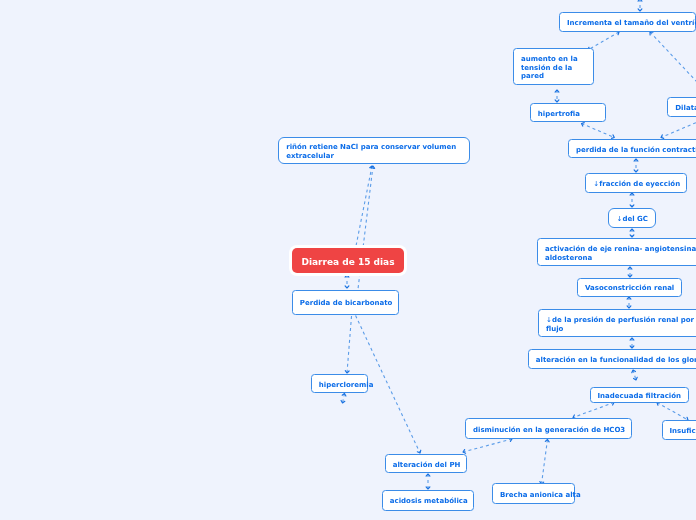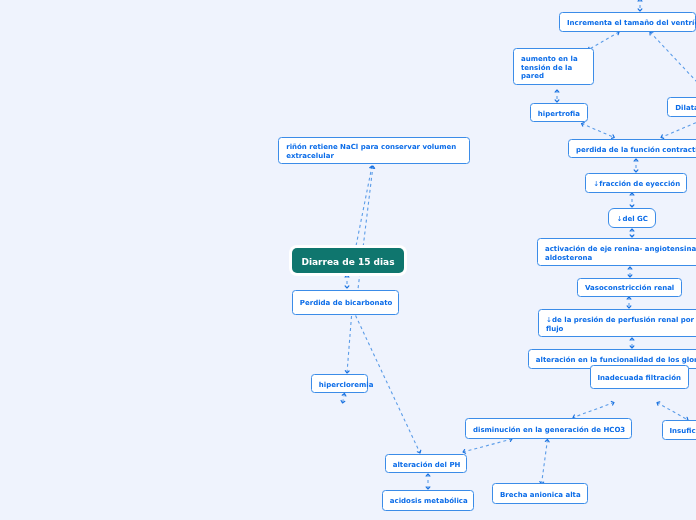--- a/index.html
+++ b/index.html
@@ -9,21 +9,21 @@
   #canvas{position:relative;width:696px;height:520px;overflow:hidden;transform:translateZ(0);}
   svg#links{position:absolute;left:0;top:0;width:696px;height:520px;}
   .node{position:absolute;box-sizing:border-box;
         border:1.2px solid #3b8ce8;border-radius:3.5px;background:#ffffff;
         color:#0b6ce8;font-weight:bold;font-size:7px;line-height:8.7px;
         padding:0 7px;white-space:pre;letter-spacing:0;
         display:flex;align-items:center;}
   .node > span{display:block;width:100%;position:relative;top:1.5px;}
   .dn{font-style:normal;display:inline-block;width:3.6px;overflow:visible;
       text-align:left;font-weight:400;}
-  .node.root{background:#0f766e;color:#ffffff;border:0;font-size:9px;
+  .node.root{background:#ef4444;color:#ffffff;border:0;font-size:9px;
              line-height:11px;padding:0;border-radius:5px;
              box-shadow:0 0 0 3px #ffffff;display:flex;align-items:center;
              justify-content:flex-end;text-align:center;}
 </style>
 </head>
 <body>
 
 <div id="canvas">
   <svg id="links" viewBox="0 0 696 520" xmlns="http://www.w3.org/2000/svg">
       <path d="M 640 -1 L 640 11" fill="none" stroke="#5b9ce8" stroke-width="1.1" stroke-dasharray="3 3"></path>
@@ -94,35 +94,35 @@
       <path d="M 341.08 400.47 L 342.50 403.00 L 344.82 401.26" fill="none" stroke="#1a72e0" stroke-width="1.15" stroke-linecap="round" stroke-linejoin="round"></path>
       <path d="M 345.92 396.03 L 344.50 393.50 L 342.18 395.24" fill="none" stroke="#1a72e0" stroke-width="1.15" stroke-linecap="round" stroke-linejoin="round"></path>
       <path d="M 428 474 L 428 489" fill="none" stroke="#5b9ce8" stroke-width="1.1" stroke-dasharray="3 3"></path>
       <path d="M 426.09 486.82 L 428.00 489.00 L 429.91 486.82" fill="none" stroke="#1a72e0" stroke-width="1.15" stroke-linecap="round" stroke-linejoin="round"></path>
       <path d="M 429.91 476.18 L 428.00 474.00 L 426.09 476.18" fill="none" stroke="#1a72e0" stroke-width="1.15" stroke-linecap="round" stroke-linejoin="round"></path>
     </svg>
 <div class="node" style="left: 559px; top: 12.3px; width: 137px; height: 19.5px;"><span>Incrementa el tamaño del ventrículo</span></div>
     <div class="node" style="left: 513px; top: 48px; width: 81px; height: 37px;"><span>aumento en la
 tensión de la
 pared</span></div>
-    <div class="node" style="left: 529.8px; top: 102.6px; width: 58px; height: 19.6px;"><span>hipertrofia</span></div>
+    <div class="node" style="left: 529.8px; top: 102.6px; width: 76px; height: 19.6px;"><span>hipertrofia</span></div>
     <div class="node" style="left: 667.3px; top: 97.3px; width: 60px; height: 20px;"><span>Dilatación</span></div>
     <div class="node" style="left: 568px; top: 138.8px; width: 146px; height: 19.6px;"><span>perdida de la función contractil</span></div>
     <div class="node" style="left: 585.2px; top: 173.2px; width: 102px; height: 19.9px;"><span><i class="dn">↓</i> fracción de eyección</span></div>
     <div class="node" style="left: 608.4px; top: 208.3px; width: 48px; height: 19.9px; border-radius: 6px;"><span><i class="dn">↓</i> del GC</span></div>
     <div class="node" style="left: 537px; top: 238px; width: 170px; height: 28px;"><span>activación de eje renina- angiotensina,
 aldosterona</span></div>
     <div class="node" style="left: 577px; top: 277.5px; width: 105px; height: 19.6px;"><span>Vasoconstricción renal</span></div>
     <div class="node" style="left: 538px; top: 309px; width: 175px; height: 28px;"><span><i class="dn">↓</i> de la presión de perfusión renal por 
 flujo</span></div>
     <div class="node" style="left: 527.8px; top: 348.8px; width: 206px; height: 20px;"><span>alteración en la funcionalidad de los glomerulos</span></div>
-    <div class="node" style="left: 589.5px; top: 365px; width: 99px; height: 24px;"><span>Inadecuada filtración</span></div>
+    <div class="node" style="left: 589.5px; top: 387px; width: 99px; height: 16px;"><span>Inadecuada filtración</span></div>
     <div class="node" style="left: 661.5px; top: 420.3px; width: 92px; height: 19.9px;"><span>Insuficiencia renal</span></div>
     <div class="node" style="left: 465px; top: 418.3px; width: 167px; height: 20.5px; text-align: right;"><span>disminución en la generación de HCO3</span></div>
-    <div class="node" style="left: 492px; top: 483.1px; width: 96px; height: 20.7px;"><span>Brecha anionica alta</span></div>
+    <div class="node" style="left: 492px; top: 483.1px; width: 83px; height: 20.7px;"><span>Brecha anionica alta</span></div>
     <div class="node" style="left: 384.7px; top: 453.8px; width: 82px; height: 19.6px;"><span>alteración del PH</span></div>
     <div class="node" style="left: 381.8px; top: 489.8px; width: 92px; height: 21px; align-items: center;"><span>acidosis metabólica</span></div>
     <div class="node" style="left: 310.8px; top: 374.2px; width: 57px; height: 18.7px;"><span>hipercloremia</span></div>
     <div class="node" style="left: 291.8px; top: 289.5px; width: 107px; height: 25px;"><span>Perdida de bicarbonato</span></div>
     <div class="node root" style="left: 292px; top: 248px; width: 112px; height: 25px;"><span>Diarrea de 15 dias</span></div>
-    <div class="node" style="left: 278.2px; top: 136.6px; width: 192px; height: 27.3px;"><span>riñón retiene NaCl para conservar volumen
+    <div class="node" style="left: 278.2px; top: 136.6px; width: 192px; height: 27.3px; border-radius: 6px;"><span>riñón retiene NaCl para conservar volumen
 extracelular</span></div>
   </div>
 
 </body></html>

